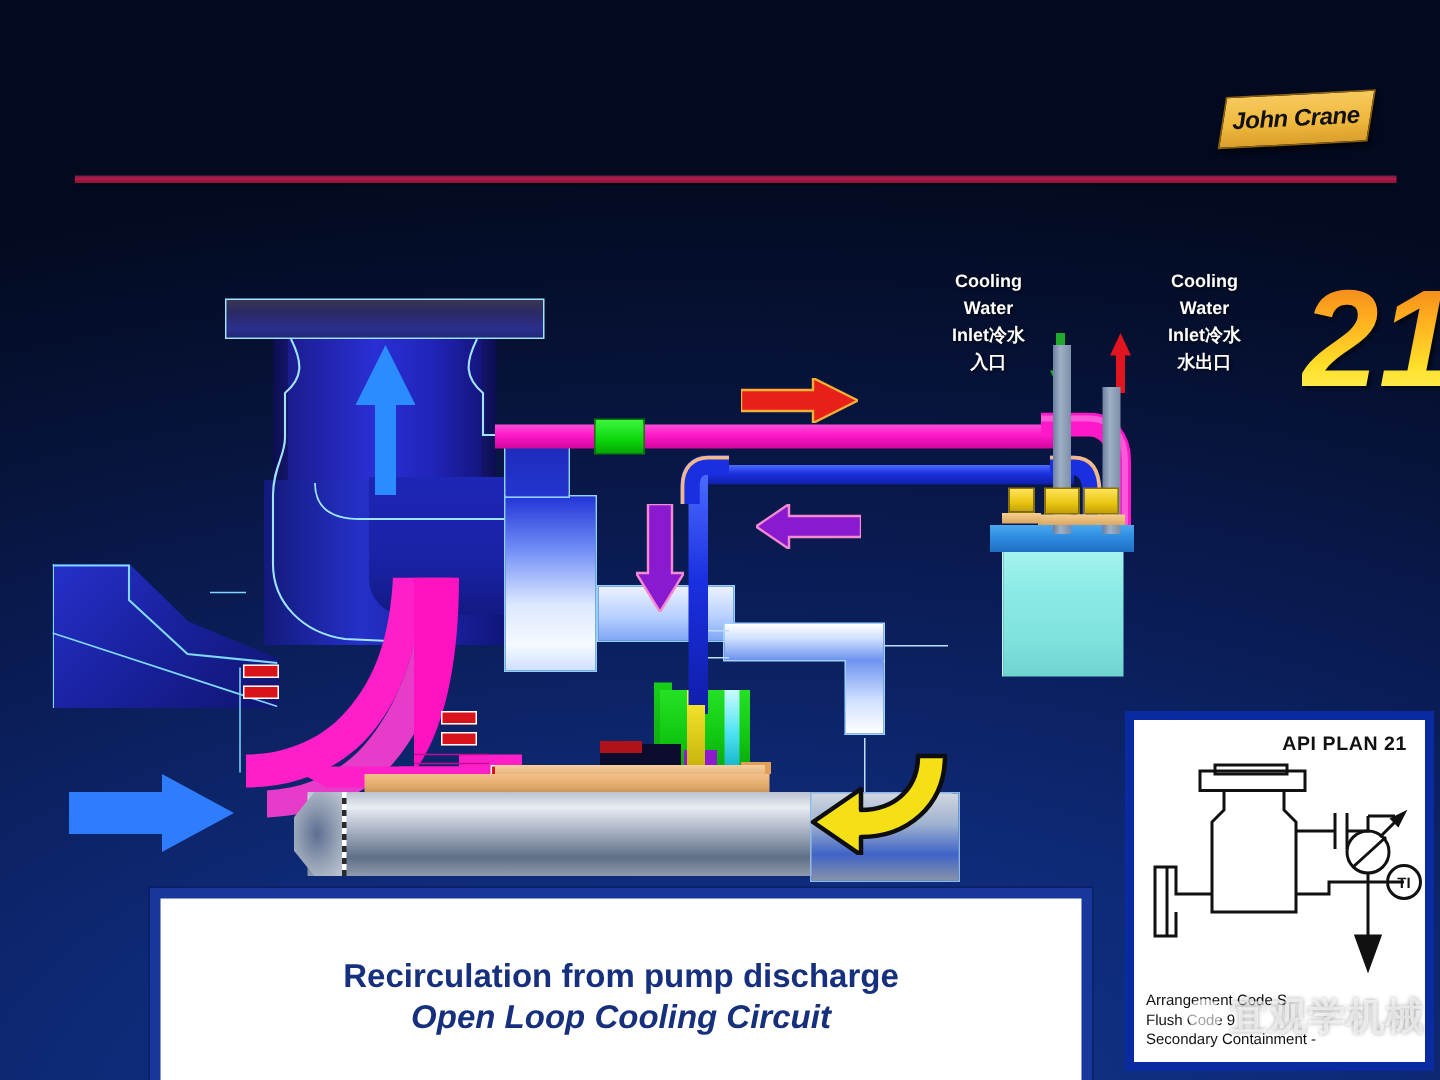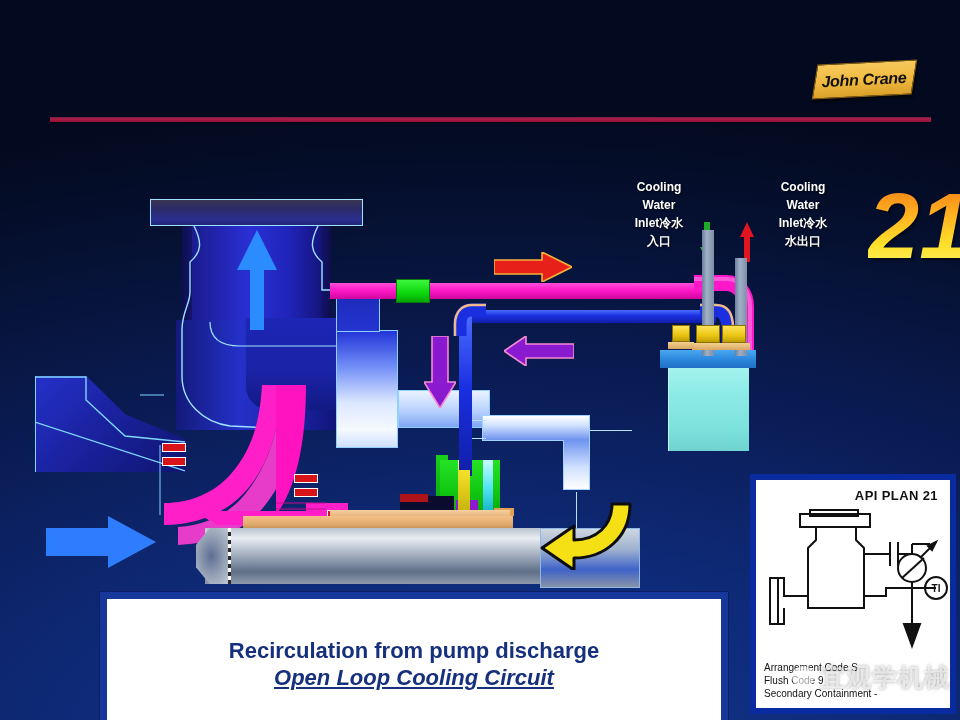--- a/index.html
+++ b/index.html
@@ -225,21 +225,21 @@
     background:#ffffff;
     border:7px solid #17379b;
     box-sizing:border-box;
     display:flex;flex-direction:column;align-items:center;justify-content:center;
     box-shadow:0 0 0 1px #0a1f66;
   }
   #caption .line{
     color:#16307e;font-size:22px;font-weight:bold;line-height:27px;
     text-align:center;white-space:nowrap;
   }
-  #caption .line.em{font-style:italic;text-decoration:underline;font-size:22px;}
+  #caption .line.em{font-style:italic;font-size:22px;}
 
   
   #inset{
     position:absolute;left:750px;top:474px;width:206px;height:240px;
     background:#ffffff;border:6px solid #0a2aa0;box-sizing:border-box;
     overflow:hidden;
   }
   #inset .hdr{
     position:absolute;right:12px;top:8px;
     font-size:13px;font-weight:bold;color:#111;letter-spacing:.4px;

